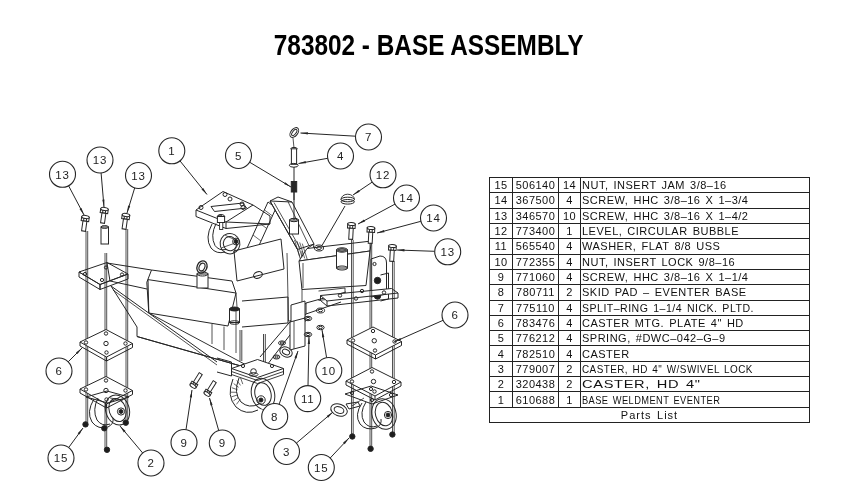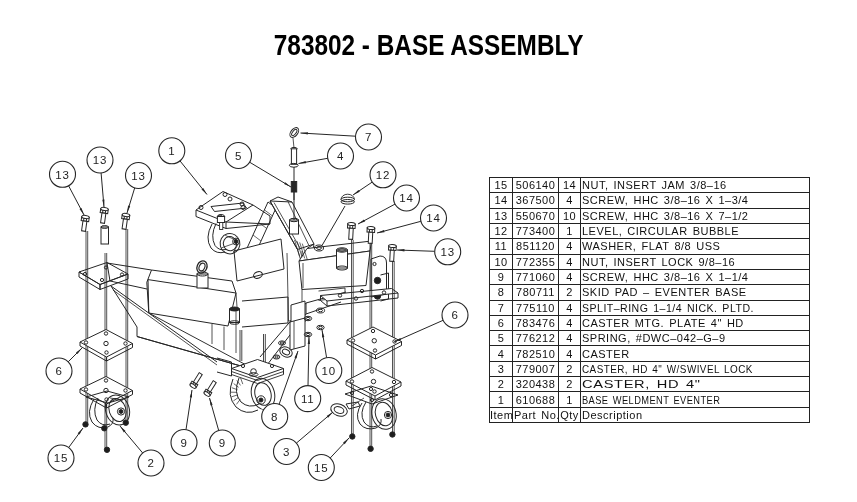--- a/index.html
+++ b/index.html
@@ -435,33 +435,33 @@
           <td>NUT, INSERT JAM 3/8–16</td>
         </tr>
   <tr>
           <td class="c">14</td>
           <td class="c">367500</td>
           <td class="c">4</td>
           <td>SCREW, HHC 3/8–16 X 1–3/4</td>
         </tr>
   <tr>
           <td class="c">13</td>
-          <td class="c">550670</td>
+          <td class="c">346570</td>
           <td class="c">10</td>
-          <td>SCREW, HHC 3/8–16 X 7–1/2</td>
+          <td>SCREW, HHC 3/8–16 X 1–4/2</td>
         </tr>
   <tr>
           <td class="c">12</td>
           <td class="c">773400</td>
           <td class="c">1</td>
           <td>LEVEL, CIRCULAR BUBBLE</td>
         </tr>
   <tr>
           <td class="c">11</td>
-          <td class="c">851120</td>
+          <td class="c">565540</td>
           <td class="c">4</td>
           <td>WASHER, FLAT 8/8 USS</td>
         </tr>
   <tr>
           <td class="c">10</td>
           <td class="c">772355</td>
           <td class="c">4</td>
           <td>NUT, INSERT LOCK 9/8–16</td>
         </tr>
   <tr>
@@ -512,20 +512,17 @@
           <td class="c">2</td>
           <td><span style="display:inline-block;transform:scaleX(1.33);transform-origin:0 50%;">CASTER, HD 4"</span></td>
         </tr>
   <tr>
           <td class="c">1</td>
           <td class="c">610688</td>
           <td class="c">1</td>
           <td><span style="display:inline-block;transform:scaleX(0.845);transform-origin:0 50%;">BASE WELDMENT EVENTER</span></td>
         </tr>
   <tr>
-          <td class="c">Item</td>
-          <td>Part No.</td>
-          <td class="c">Qty</td>
-          <td>Description</td>
+          <td colspan="4" class="c" style="letter-spacing:1px;">Parts List</td>
         </tr>
 </tbody>
     </table>
 </div>
 
 </body></html>

